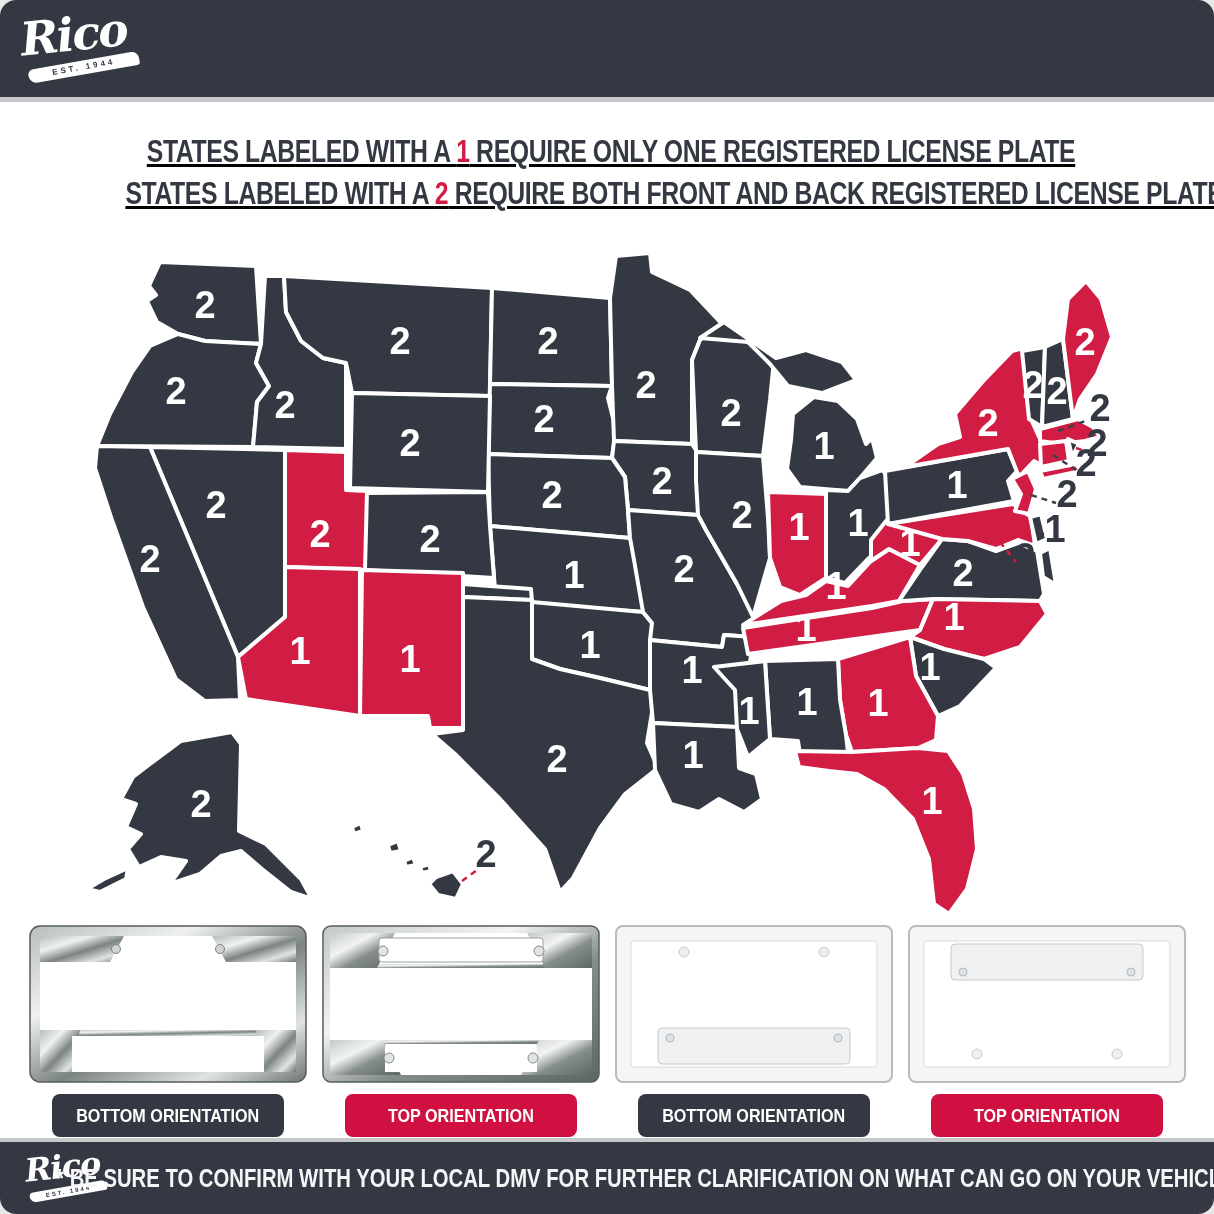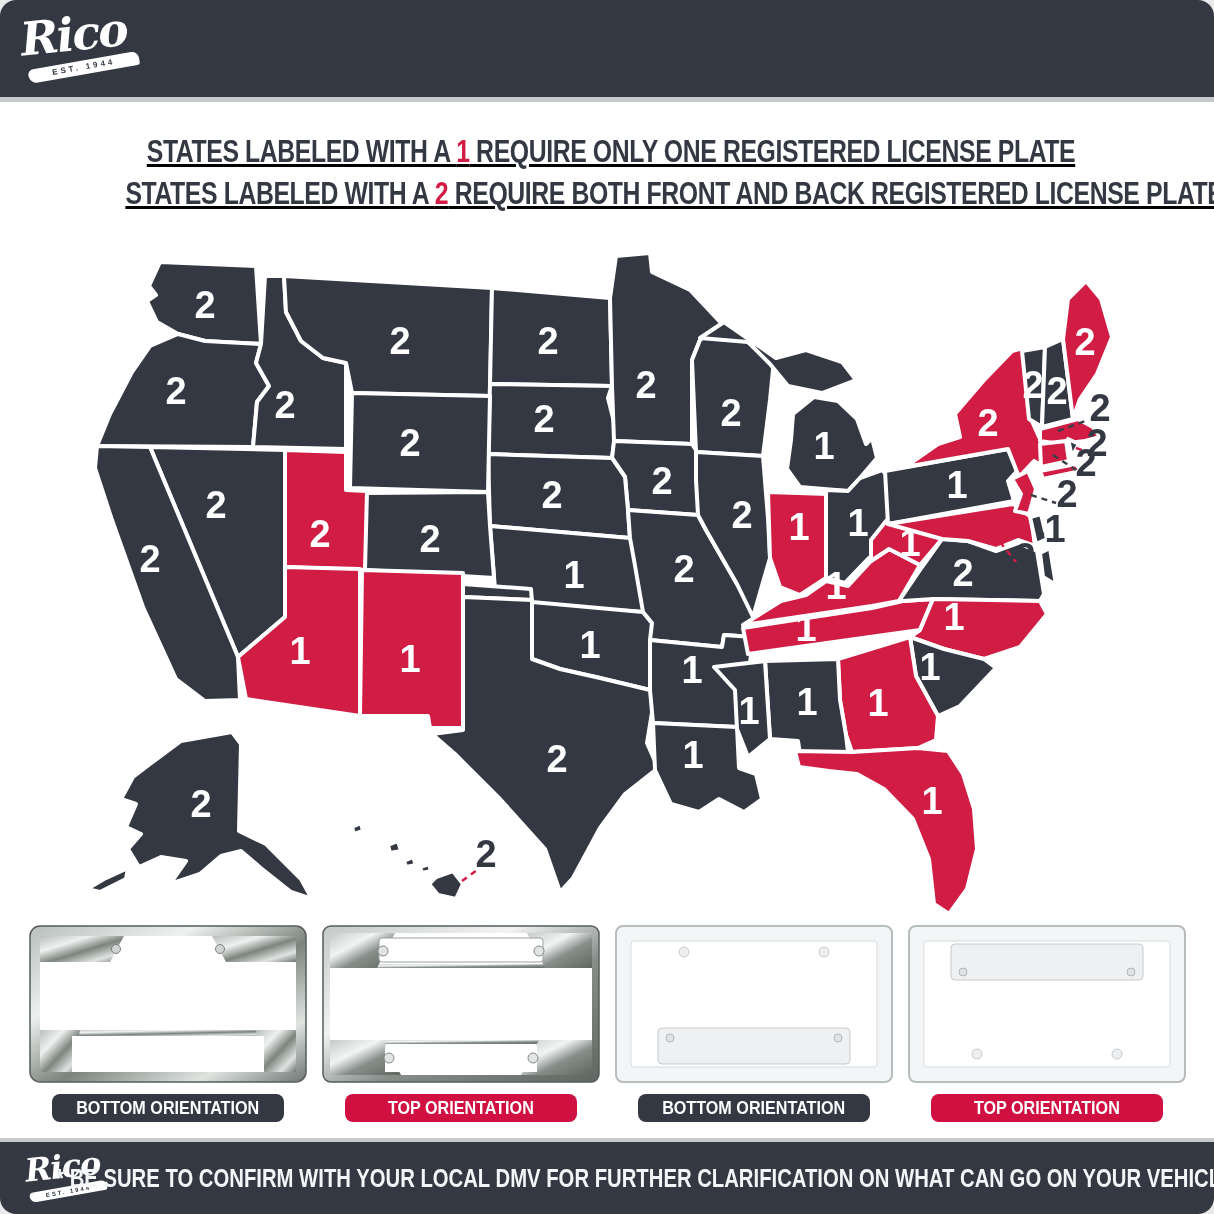--- a/index.html
+++ b/index.html
@@ -21,21 +21,21 @@
   .map-svg{position:absolute;left:0;top:0;width:1214px;height:1214px;z-index:1;}
   .st{stroke:#fff;stroke-width:4;stroke-linejoin:round;}
   .map-num{font-family:"Liberation Sans",sans-serif;font-weight:bold;font-size:38px;fill:#fff;text-anchor:middle;}
   .callout-num{font-family:"Liberation Sans",sans-serif;font-weight:bold;font-size:38px;fill:#333842;text-anchor:middle;}
   .leader-dark{stroke:#3a3f49;stroke-width:2.5;stroke-dasharray:6 5;fill:none;}
   .leader-red{stroke:#d11c44;stroke-width:2.5;stroke-dasharray:6 5;fill:none;}
   
   .frames-row{position:absolute;left:0;top:924px;width:100%;display:flex;justify-content:center;gap:7px;z-index:4;}
   .frame-card{width:286px;display:flex;flex-direction:column;align-items:center;}
   .frame-art{width:280px;height:160px;}
-  .pill{margin-top:10px;width:232px;height:28px;border-radius:8px;display:flex;align-items:center;justify-content:center;}
+  .pill{margin-top:10px;width:232px;height:43px;border-radius:8px;display:flex;align-items:center;justify-content:center;}
   .pill span{color:#fff;font-weight:bold;font-size:19px;letter-spacing:0;white-space:nowrap;transform:scaleX(.85);}
   
   .footbar{position:absolute;left:0;bottom:0;width:100%;height:72px;background:#333842;z-index:5;}
   .footbar-strip{position:absolute;left:0;bottom:72px;width:100%;height:4px;background:#c6c8ca;z-index:5;}
   .footer-logo{position:absolute;left:26px;top:6px;width:90px;height:60px;transform:rotate(-6deg);}
   .footer-logo .brand{font-family:"DejaVu Serif",serif;font-style:italic;font-weight:bold;font-size:32px;color:#fff;line-height:36px;letter-spacing:-1px;}
   .footer-logo .swoosh{position:absolute;left:2px;top:38px;width:78px;height:10px;background:#fff;border-radius:6px 8px 3px 9px;transform:rotate(-4deg);text-align:center;}
   .footer-logo .est{font-size:6px;font-weight:bold;color:#333842;letter-spacing:2px;line-height:10px;}
   .footer-note-wrap{position:absolute;left:130px;right:40px;top:0;height:72px;display:flex;align-items:center;justify-content:center;}
   .footer-note{color:#f4f5f6;font-weight:bold;font-size:26px;white-space:nowrap;transform:scaleX(.78);transform-origin:center;}

